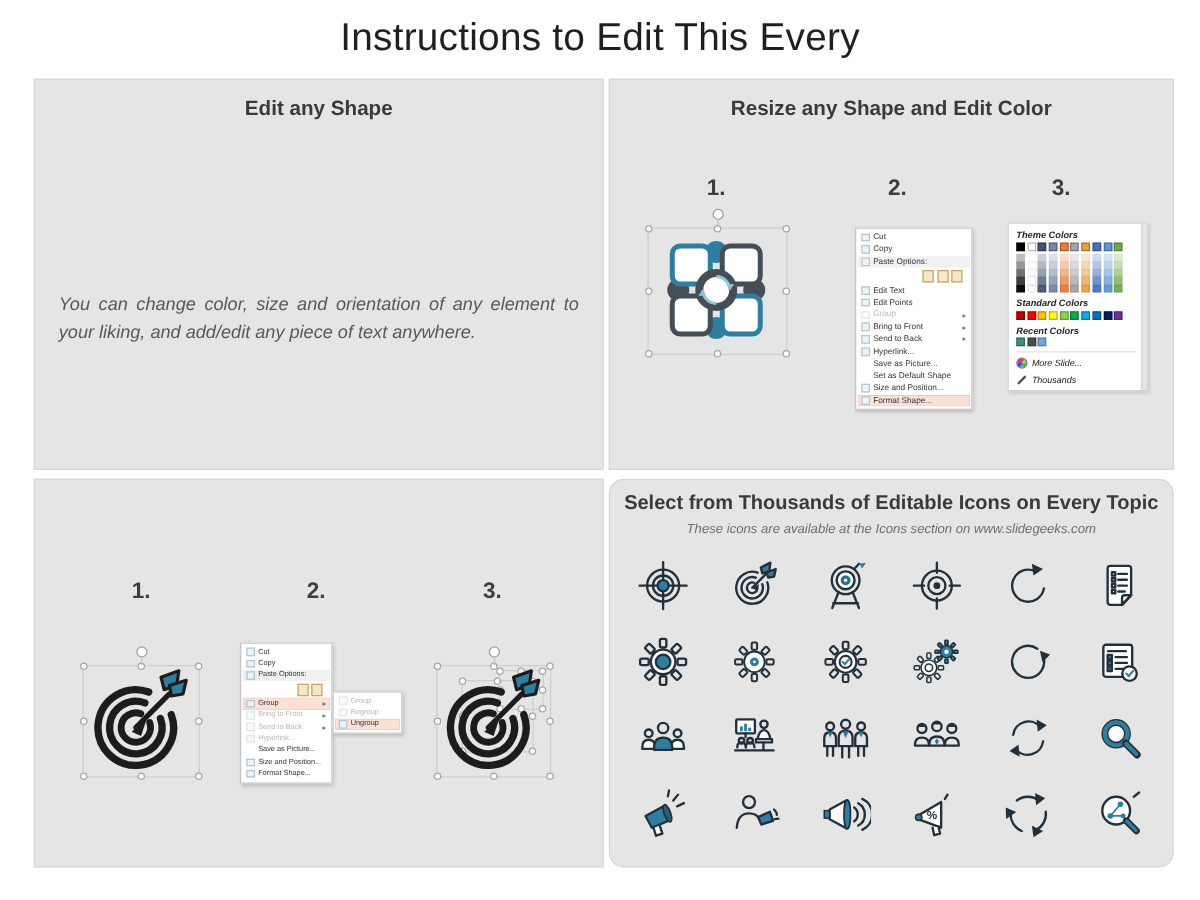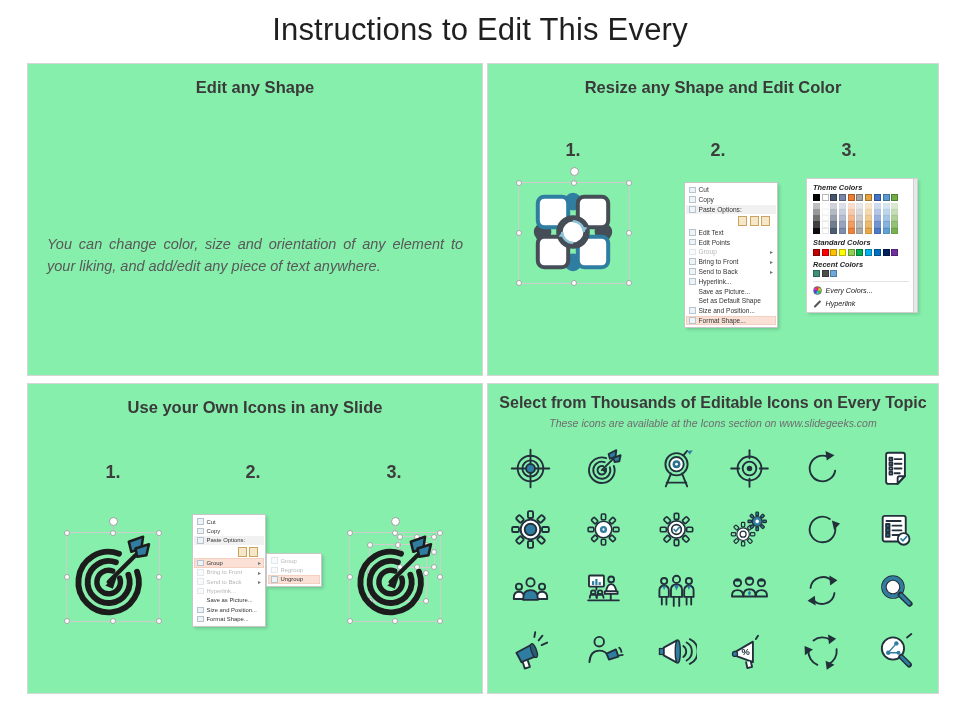--- a/index.html
+++ b/index.html
@@ -1,22 +1,22 @@
 <!DOCTYPE html>
 <html><head>
 <meta charset="utf-8">
 <style>
   html,body{margin:0;padding:0;background:#fff;}
   .slide{position:relative;width:960px;height:720px;background:#fff;font-family:"Liberation Sans",sans-serif;overflow:hidden;}
   .page-title{position:absolute;top:12px;left:0;right:0;text-align:center;font-size:31px;font-weight:400;color:#1f1f1f;margin:0;letter-spacing:.2px;}
-  .box{position:absolute;border:1px solid #d6d6d6;background:#86efac;}
+  .box{position:absolute;border:1px solid #d6d6d6;background:#e5e5e5;}
   .b1{left:27px;top:63px;width:454px;height:311px;}
   .b2{left:487px;top:63px;width:450px;height:311px;}
   .b3{left:27px;top:383px;width:454px;height:309px;}
-  .b4{left:487px;top:383px;width:450px;height:309px;}
+  .b4{left:487px;top:383px;width:450px;height:309px;border-radius:12px;}
   .box h2{position:absolute;top:14px;left:0;right:0;text-align:center;font-size:16.5px;font-weight:700;color:#3a3a3a;margin:0;}
   .b4 h2{top:10px;font-size:16px;}
   .subtitle{position:absolute;top:33px;left:0;right:0;text-align:center;font-style:italic;font-size:10.5px;color:#6d6d6d;}
   .body-text{position:absolute;left:19px;right:19px;font-style:italic;font-size:14.5px;line-height:1.5;color:#585858;text-align:justify;margin:0;}
   .p1{top:90px;} .p2{top:170px;}
   .stepnum{position:absolute;width:40px;text-align:center;font-size:18px;font-weight:700;color:#3e3e3e;}
   
   .selbox{position:absolute;border:1px solid #cecece;}
   .hd{position:absolute;width:6px;height:6px;border:1px solid #a6a6a6;border-radius:50%;background:#fff;box-sizing:border-box;}
   .rot{position:absolute;left:calc(50% - 4px);top:-16px;width:7px;height:7px;border:1px solid #9d9d9d;border-radius:50%;background:#fff;}
@@ -598,31 +598,30 @@
       <div class="pal-h">Recent Colors</div>
       <div class="sw-row">
 
       <span class="sw" style="background: rgb(63, 143, 122);"></span>
           <span class="sw" style="background: rgb(77, 77, 77);"></span>
           <span class="sw" style="background: rgb(111, 168, 220);"></span>
         </div>
       <div class="pal-sep"></div>
       <div class="pal-link">
         <span class="pal-wheel"></span>
-        <span>Every Colors...</span>
+        <span>More Slide...</span>
       </div>
       <div class="pal-link">
         <span class="pal-dropper"></span>
-        <span>Hyperlink</span>
+        <span>Thousands</span>
       </div>
     </div>
   </section>
 
   <section class="box b3">
-    <h2>Use your Own Icons in any Slide</h2>
     <span class="stepnum" style="left:65px;top:78px;">1.</span>
     <span class="stepnum" style="left:205px;top:78px;">2.</span>
     <span class="stepnum" style="left:346px;top:78px;">3.</span>
 
     <div class="g-abs" style="left:38px;top:138px;width:94px;height:106px;">
       <div class="selbox with-rot" style="left:0px;top:10px;width:92px;height:88px;">
           <span class="hd" style="left: calc(0% - 3.5px); top: calc(0% - 3.5px);"></span>
           <span class="hd" style="left: calc(50% - 3.5px); top: calc(0% - 3.5px);"></span>
           <span class="hd" style="left: calc(100% - 3.5px); top: calc(0% - 3.5px);"></span>
           <span class="hd" style="left: calc(0% - 3.5px); top: calc(50% - 3.5px);"></span>

